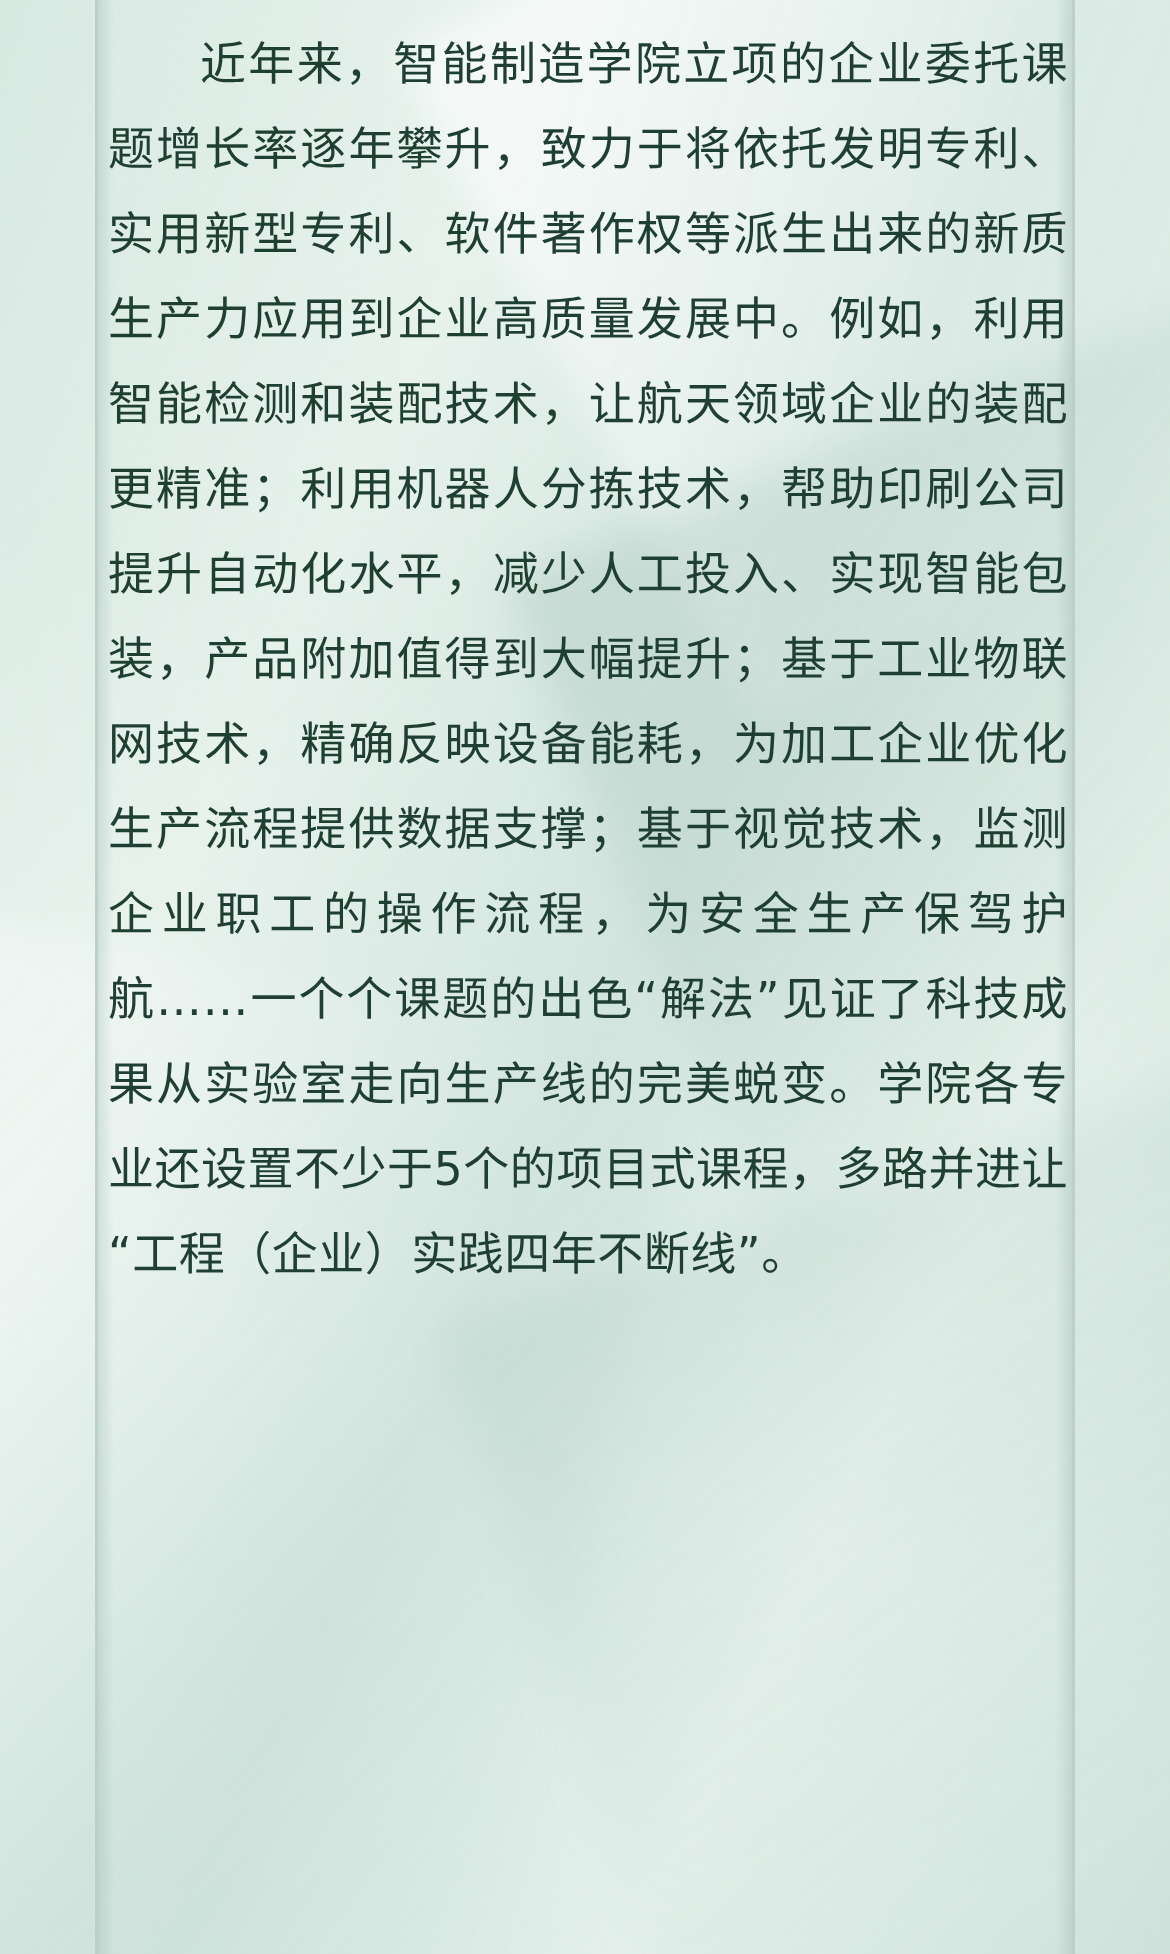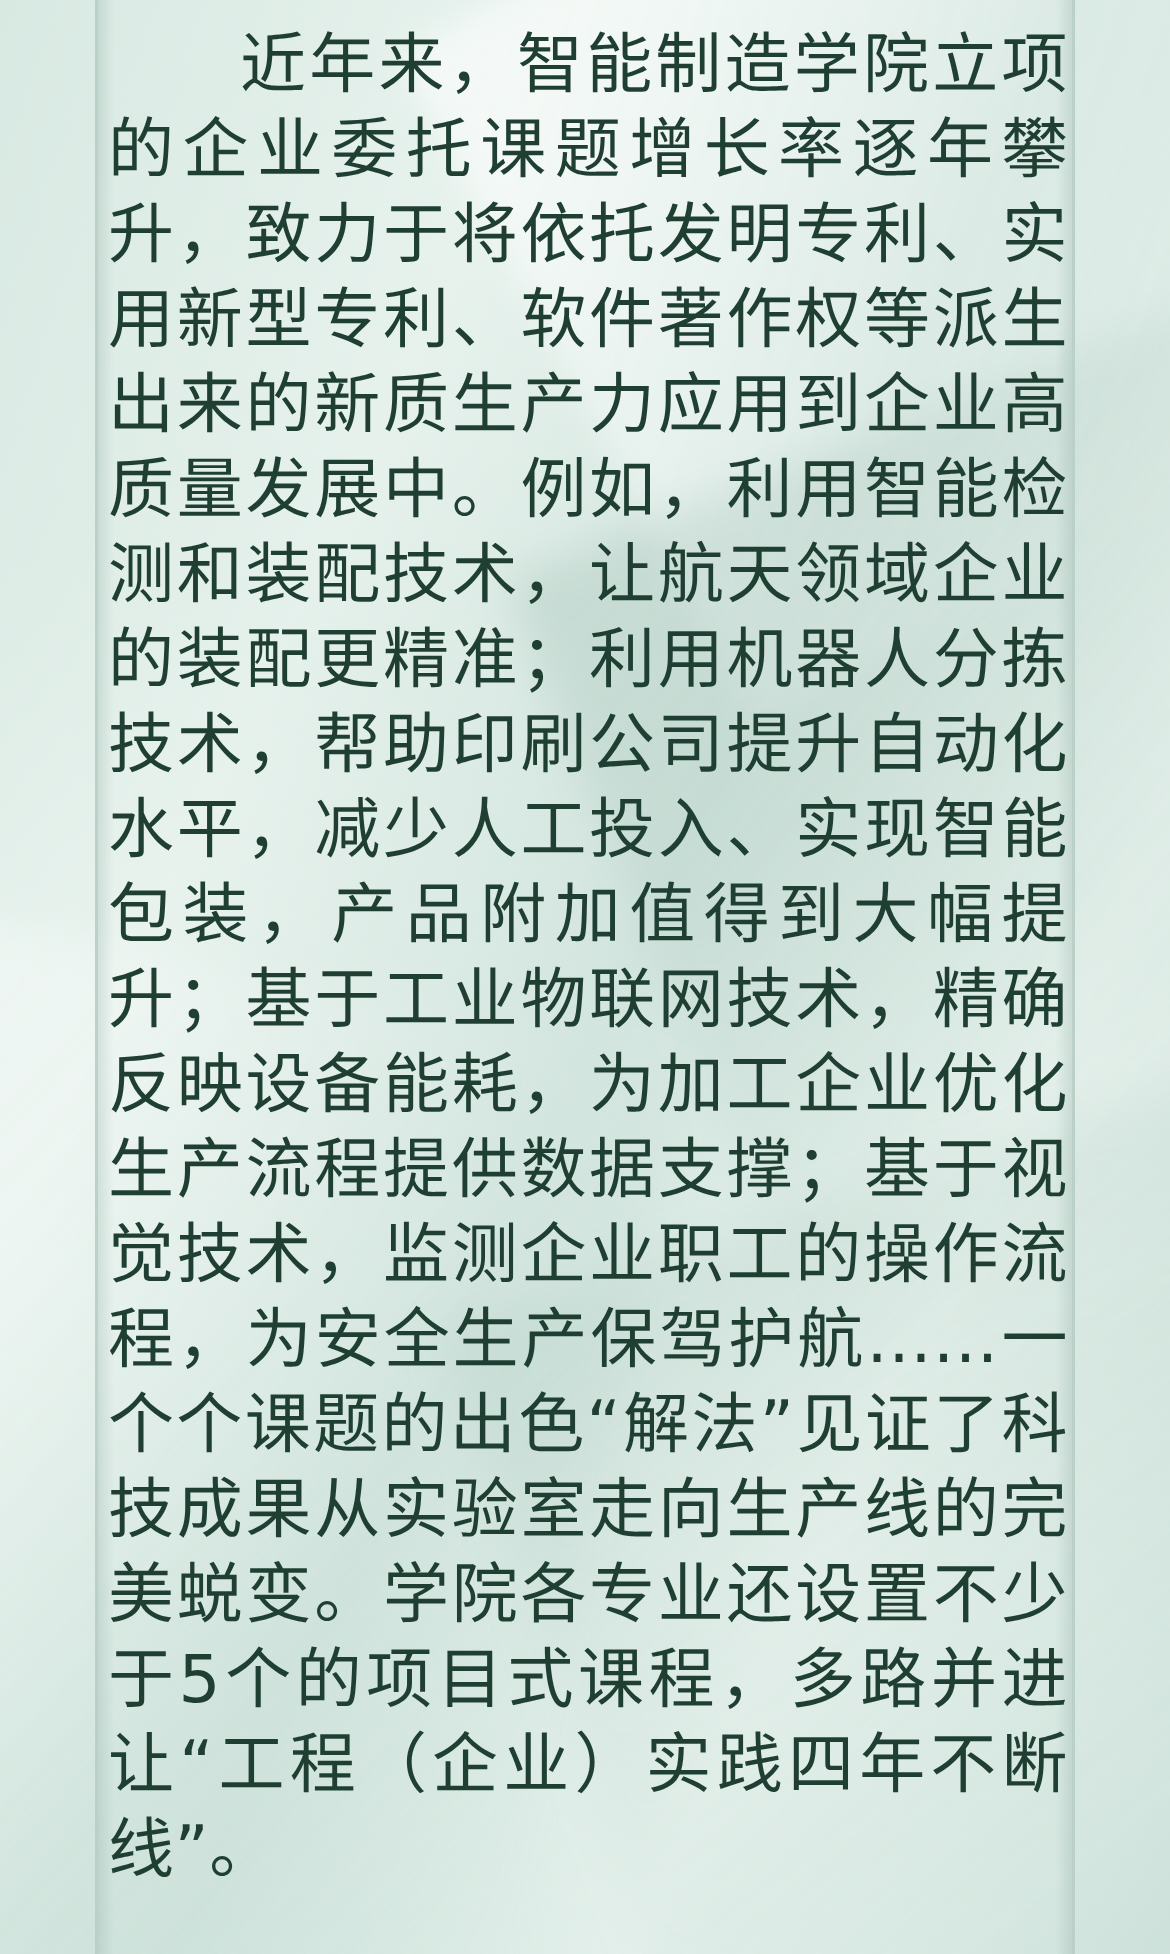--- a/index.html
+++ b/index.html
@@ -92,21 +92,21 @@
     left: 108px;
     width: 960px;
     height: 1954px;
     padding: 22px 0 0 0;
     box-sizing: border-box;
   }
 
   .body-paragraph {
     margin: 0;
     color: #1f3f33;
-    font-size: 66px;
+    font-size: 46px;
     line-height: 85px;
     text-align: justify;
     text-justify: inter-ideograph;
     text-indent: 2em;
     letter-spacing: 0.5px;
     font-weight: 400;
     font-family: "DejaVu Sans", "Liberation Sans", sans-serif;
     white-space: pre-wrap;
   }
 </style>

